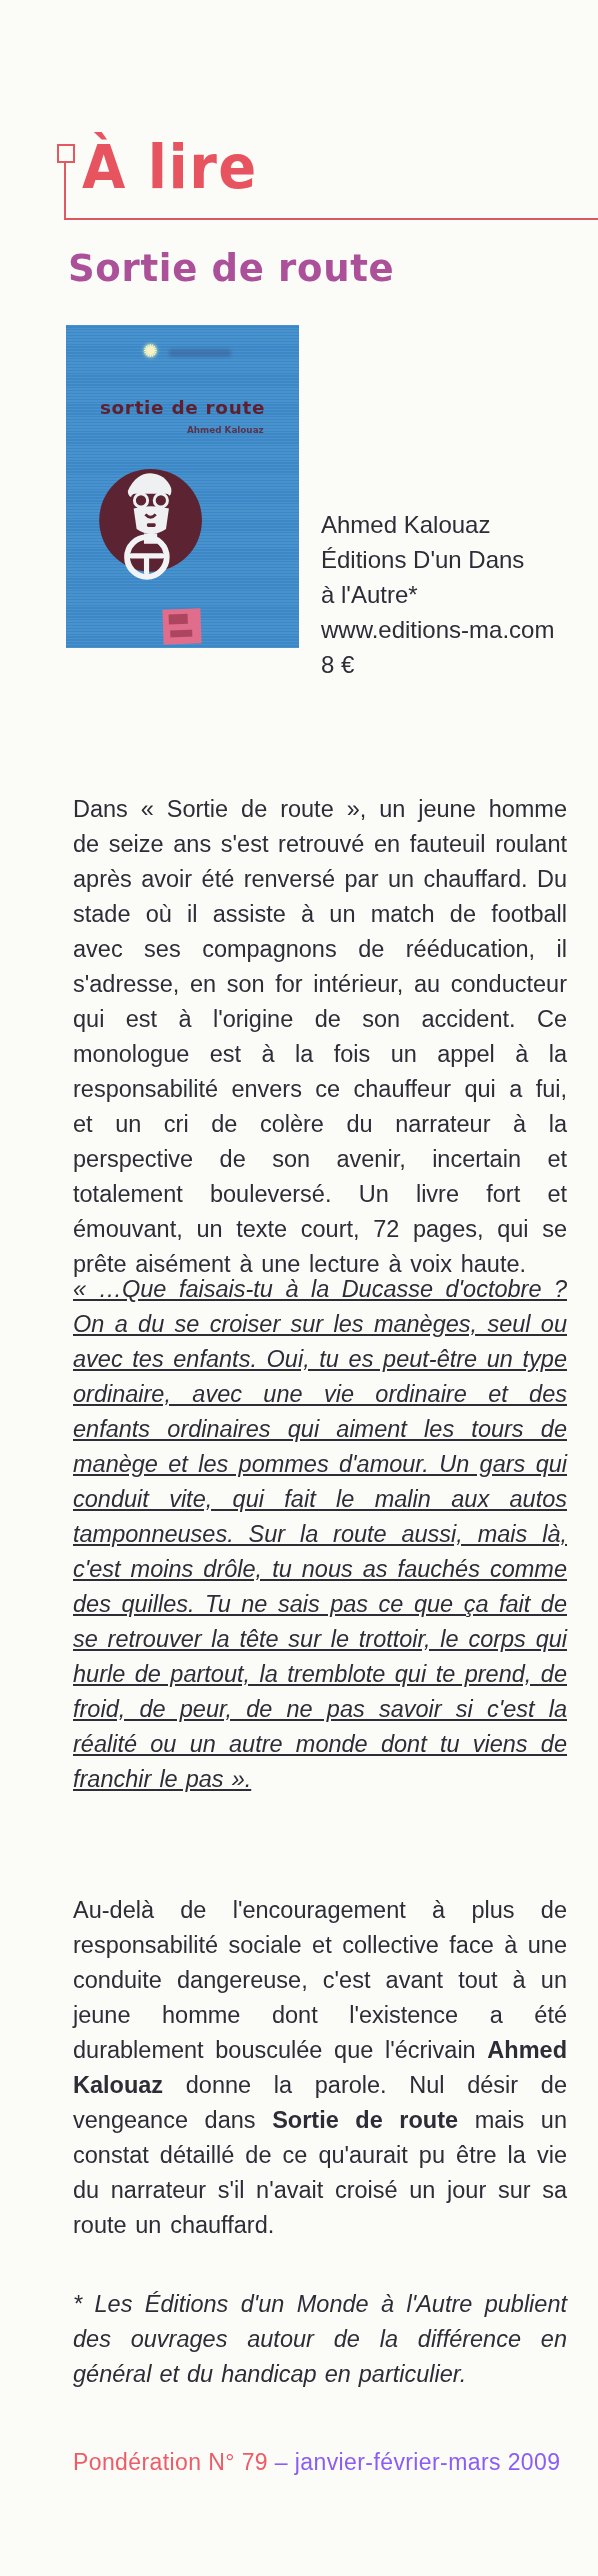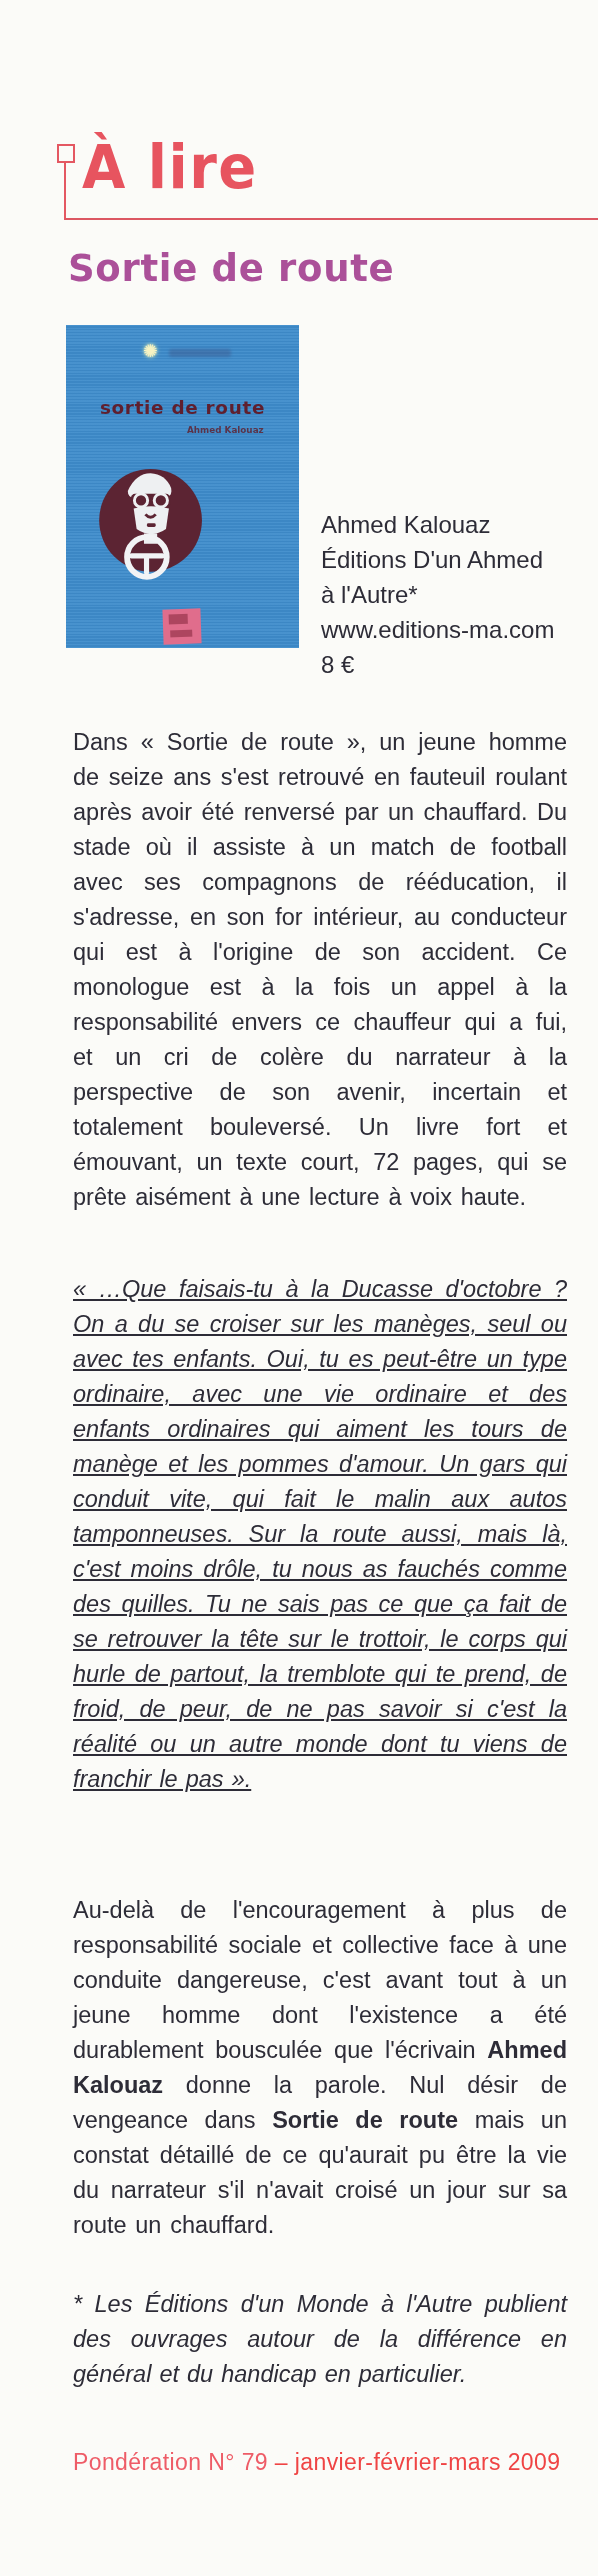--- a/index.html
+++ b/index.html
@@ -73,32 +73,32 @@
     font-size:24px;line-height:35px;color:#2d2c37;
   }
 
   
   .para{
     left:73px;width:494px;
     font-size:23.5px;line-height:35px;
     text-align:justify;word-spacing:2.2px;
     color:#2d2c37;
   }
-  .para.p1{top:701px;}
+  .para.p1{top:768px;}
   .para.quote{top:1248px;font-style:italic;word-spacing:1.5px;text-decoration:underline;}
   .para.p3{top:1877px;margin-top:16px;}
   .para.footnote{top:2267px;font-style:italic;word-spacing:1.5px;margin-top:20px;}
   .bold{font-weight:bold;}
 
   
   .footer{
     left:73px;top:2449px;font-size:23px;letter-spacing:0.4px;
   }
   .footer .journal{color:#ee5c67;}
-  .footer .issue{color:#ef4444;}
+  .footer .issue{color:#8b5cf6;}
 </style>
 </head>
 <body>
 
 <div class="abs kicker-square"></div>
 <div class="abs kicker-stem"></div>
 <div class="abs kicker-rule"></div>
 <div class="abs section-title">À lire</div>
 
 <div class="abs article-title">Sortie de route</div>
@@ -128,21 +128,21 @@
     <rect x="106" y="314" width="7" height="26" rx="3" fill="#f2f3f5"></rect>
   </svg>
   <div class="abs cover-sticker">
     <div class="sticker-mark m1"></div>
     <div class="sticker-mark m2"></div>
   </div>
 </div>
 
 <div class="abs book-info">
   <div>Ahmed Kalouaz</div>
-  <div>Éditions D'un Ahmed</div>
+  <div>Éditions D'un Dans</div>
   <div>à l'Autre*</div>
   <div>www.editions-ma.com</div>
   <div>8 €</div>
 </div>
 
 <p class="abs para p1">Dans « Sortie de route », un jeune homme de seize ans s'est retrouvé en fauteuil roulant après avoir été renversé par un chauffard. Du stade où il assiste à un match de football avec ses compagnons de rééducation, il s'adresse, en son for intérieur, au conducteur qui est à l'origine de son accident. Ce monologue est à la fois un appel à la responsabilité envers ce chauffeur qui a fui, et un cri de colère du narrateur à la perspective de son avenir, incertain et totalement bouleversé. Un livre fort et émouvant, un texte court, 72 pages, qui se prête aisément à une lecture à voix haute.</p>
 
 <p class="abs para quote">« …Que faisais-tu à la Ducasse d'octobre ? On a du se croiser sur les manèges, seul ou avec tes enfants. Oui, tu es peut-être un type ordinaire, avec une vie ordinaire et des enfants ordinaires qui aiment les tours de manège et les pommes d'amour. Un gars qui conduit vite, qui fait le malin aux autos tamponneuses. Sur la route aussi, mais là, c'est moins drôle, tu nous as fauchés comme des quilles. Tu ne sais pas ce que ça fait de se retrouver la tête sur le trottoir, le corps qui hurle de partout, la tremblote qui te prend, de froid, de peur, de ne pas savoir si c'est la réalité ou un autre monde dont tu viens de franchir le pas ».</p>
 
 <p class="abs para p3"><span>Au-delà de l'encouragement à plus de responsabilité sociale et collective face à une conduite dangereuse, c'est avant tout à un jeune homme dont l'existence a été durablement bousculée que l'écrivain </span><span class="bold">Ahmed Kalouaz</span><span> donne la parole. Nul désir de vengeance dans </span><span class="bold">Sortie de route</span><span> mais un constat détaillé de ce qu'aurait pu être la vie du narrateur s'il n'avait croisé un jour sur sa route un chauffard.</span></p>

